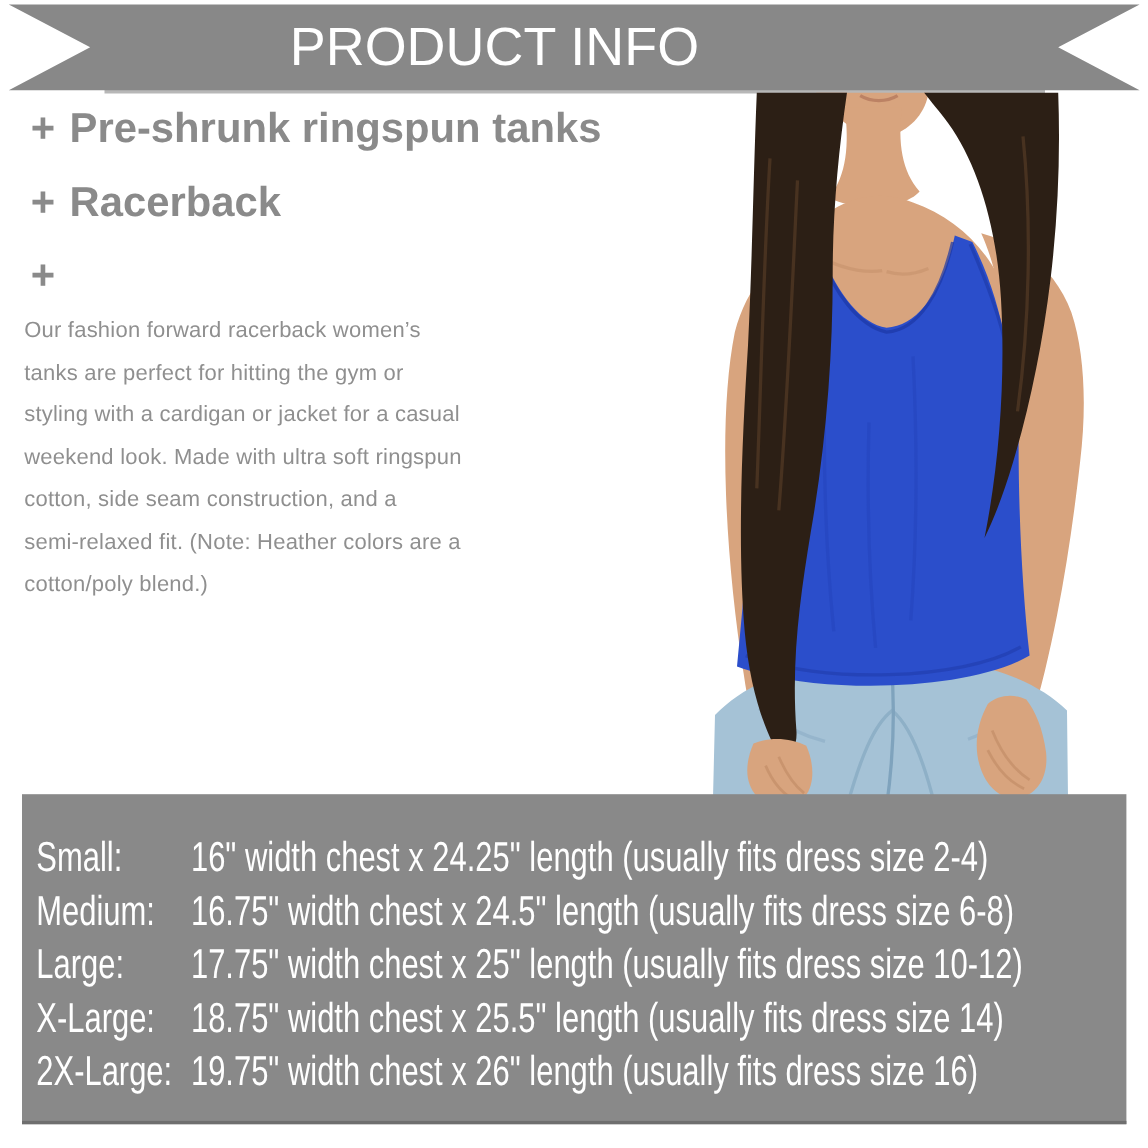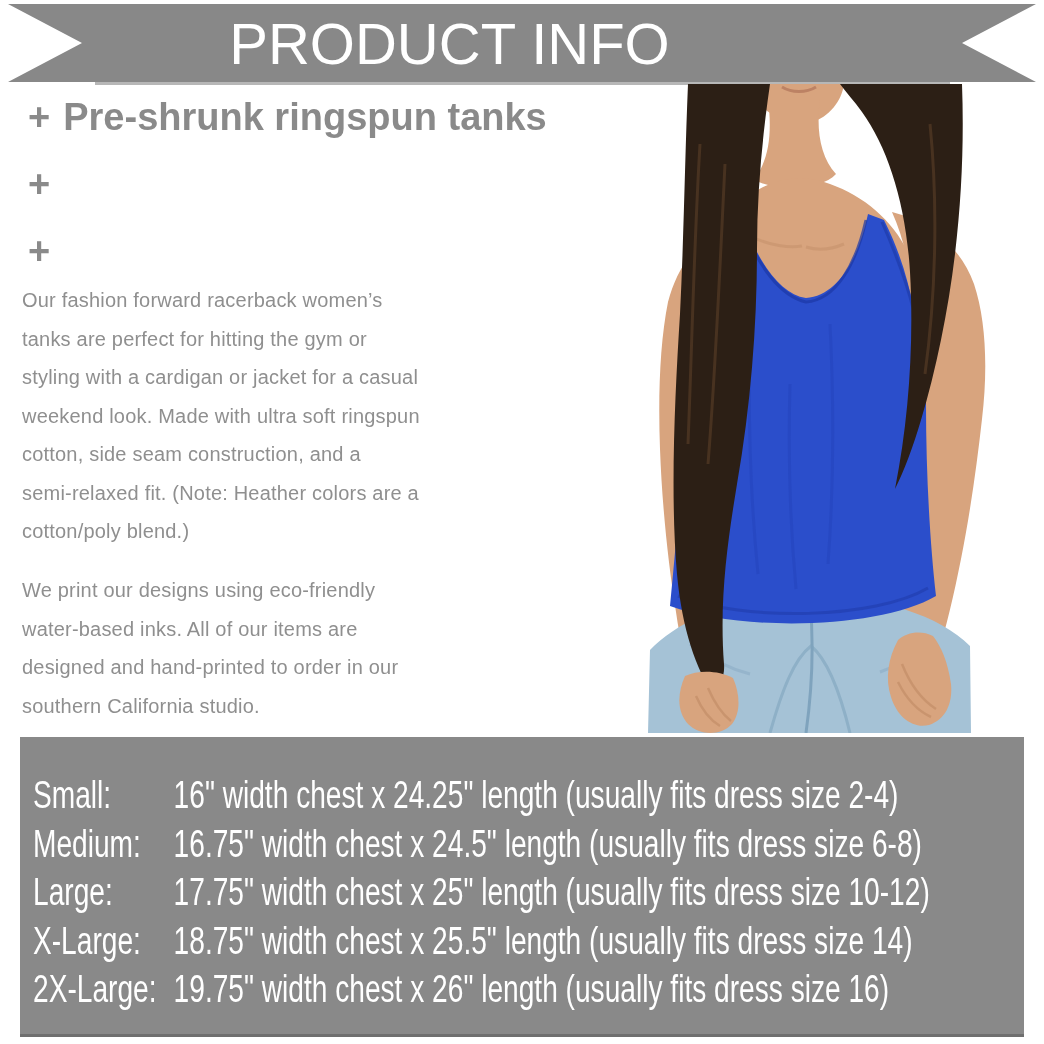--- a/index.html
+++ b/index.html
@@ -12,41 +12,41 @@
   html,body{margin:0;padding:0;background:#ffffff;}
   .page{
     position:relative; width:1044px; height:1044px; background:#ffffff;
     overflow:hidden; font-family:"Liberation Sans","DejaVu Sans",sans-serif;
   }
   
   .banner{position:absolute; left:0; top:0; width:1044px; height:90px;}
   .banner-title{
     position:absolute; left:0; top:2px; width:899px; height:82px;
     display:flex; align-items:center; justify-content:center;
-    color:var(--title-white); font-size:58px; font-weight:400; letter-spacing:0px;
+    color:var(--title-white); font-size:49px; font-weight:400; letter-spacing:0px;
   }
   
   .features{position:absolute; left:28px; top:96px;}
   .feature{
     display:flex; align-items:baseline; gap:13px; margin-bottom:25px;
     color:var(--heading-gray); font-weight:bold; font-size:38px; line-height:42px;
   }
   
   .para{
     position:absolute; left:22px; width:645px;
     color:var(--text-gray); font-size:20px; line-height:38.5px;
     white-space:pre-line; letter-spacing:0.2px;
   }
   .para1{top:281px;}
   .para2{top:571px;}
   
   .photo{position:absolute; left:630px; top:84px; width:414px; height:649px;}
   
   .size-panel{
-    position:absolute; left:20px; top:737px; width:1004px; height:300px;
+    position:absolute; left:20px; top:722px; width:1004px; height:300px;
     background:var(--box-gray); border-bottom:3px solid var(--box-shadow);
     box-sizing:border-box; padding:34px 0 0 13px; overflow:hidden;
   }
   .size-row{
     display:flex; height:48.5px; line-height:48.5px; white-space:nowrap;
     color:#ffffff; font-size:38px;
     transform:scaleX(0.74); transform-origin:0 50%;
   }
   .size-label{width:190px; flex:0 0 190px;}
   .size-spec{flex:0 0 auto;}
@@ -64,37 +64,34 @@
     <div class="banner-title">PRODUCT INFO</div>
   </div>
 
   <div class="features">
     <div class="feature">
       <span>+</span>
       <span>Pre-shrunk ringspun tanks</span>
     </div>
     <div class="feature">
       <span>+</span>
+      <span>Racerback</span>
     </div>
     <div class="feature">
       <span>+</span>
     </div>
   </div>
 
   <div class="para para1">Our fashion forward racerback women’s
 tanks are perfect for hitting the gym or
 styling with a cardigan or jacket for a casual
 weekend look. Made with ultra soft ringspun
 cotton, side seam construction, and a
 semi-relaxed fit. (Note: Heather colors are a
 cotton/poly blend.)</div>
-  <div class="para para2">We print our designs using eco-friendly
-water-based inks. All of our items are
-designed and hand-printed to order in our
-southern California studio.</div>
 
   <svg class="photo" viewBox="0 0 414 649">
 
     <path d="M112,0 L214,0 C212,16 200,33 180,39 C158,45 126,24 112,0 Z" style="fill:var(--skin)"></path>
     <path d="M152,3 C162,9 176,9 186,3" stroke="#b5795e" stroke-width="3" fill="none" opacity="0.8"></path>
 
     <path d="M138,14 C142,48 140,74 124,96 C148,108 192,106 206,90 C190,72 186,46 190,14 Z" style="fill:var(--skin)"></path>
 
     <path d="M74,190 C80,150 108,112 140,100 C160,92 180,92 200,100 C234,112 262,136 278,168 C286,184 290,205 291,225 L288,270 L80,270 Z" style="fill:var(--skin)"></path>
     <path d="M120,152 C140,162 160,164 172,162 M214,160 C200,166 186,166 176,163" stroke="#bf8a64" stroke-width="3" fill="none" opacity="0.4"></path>

